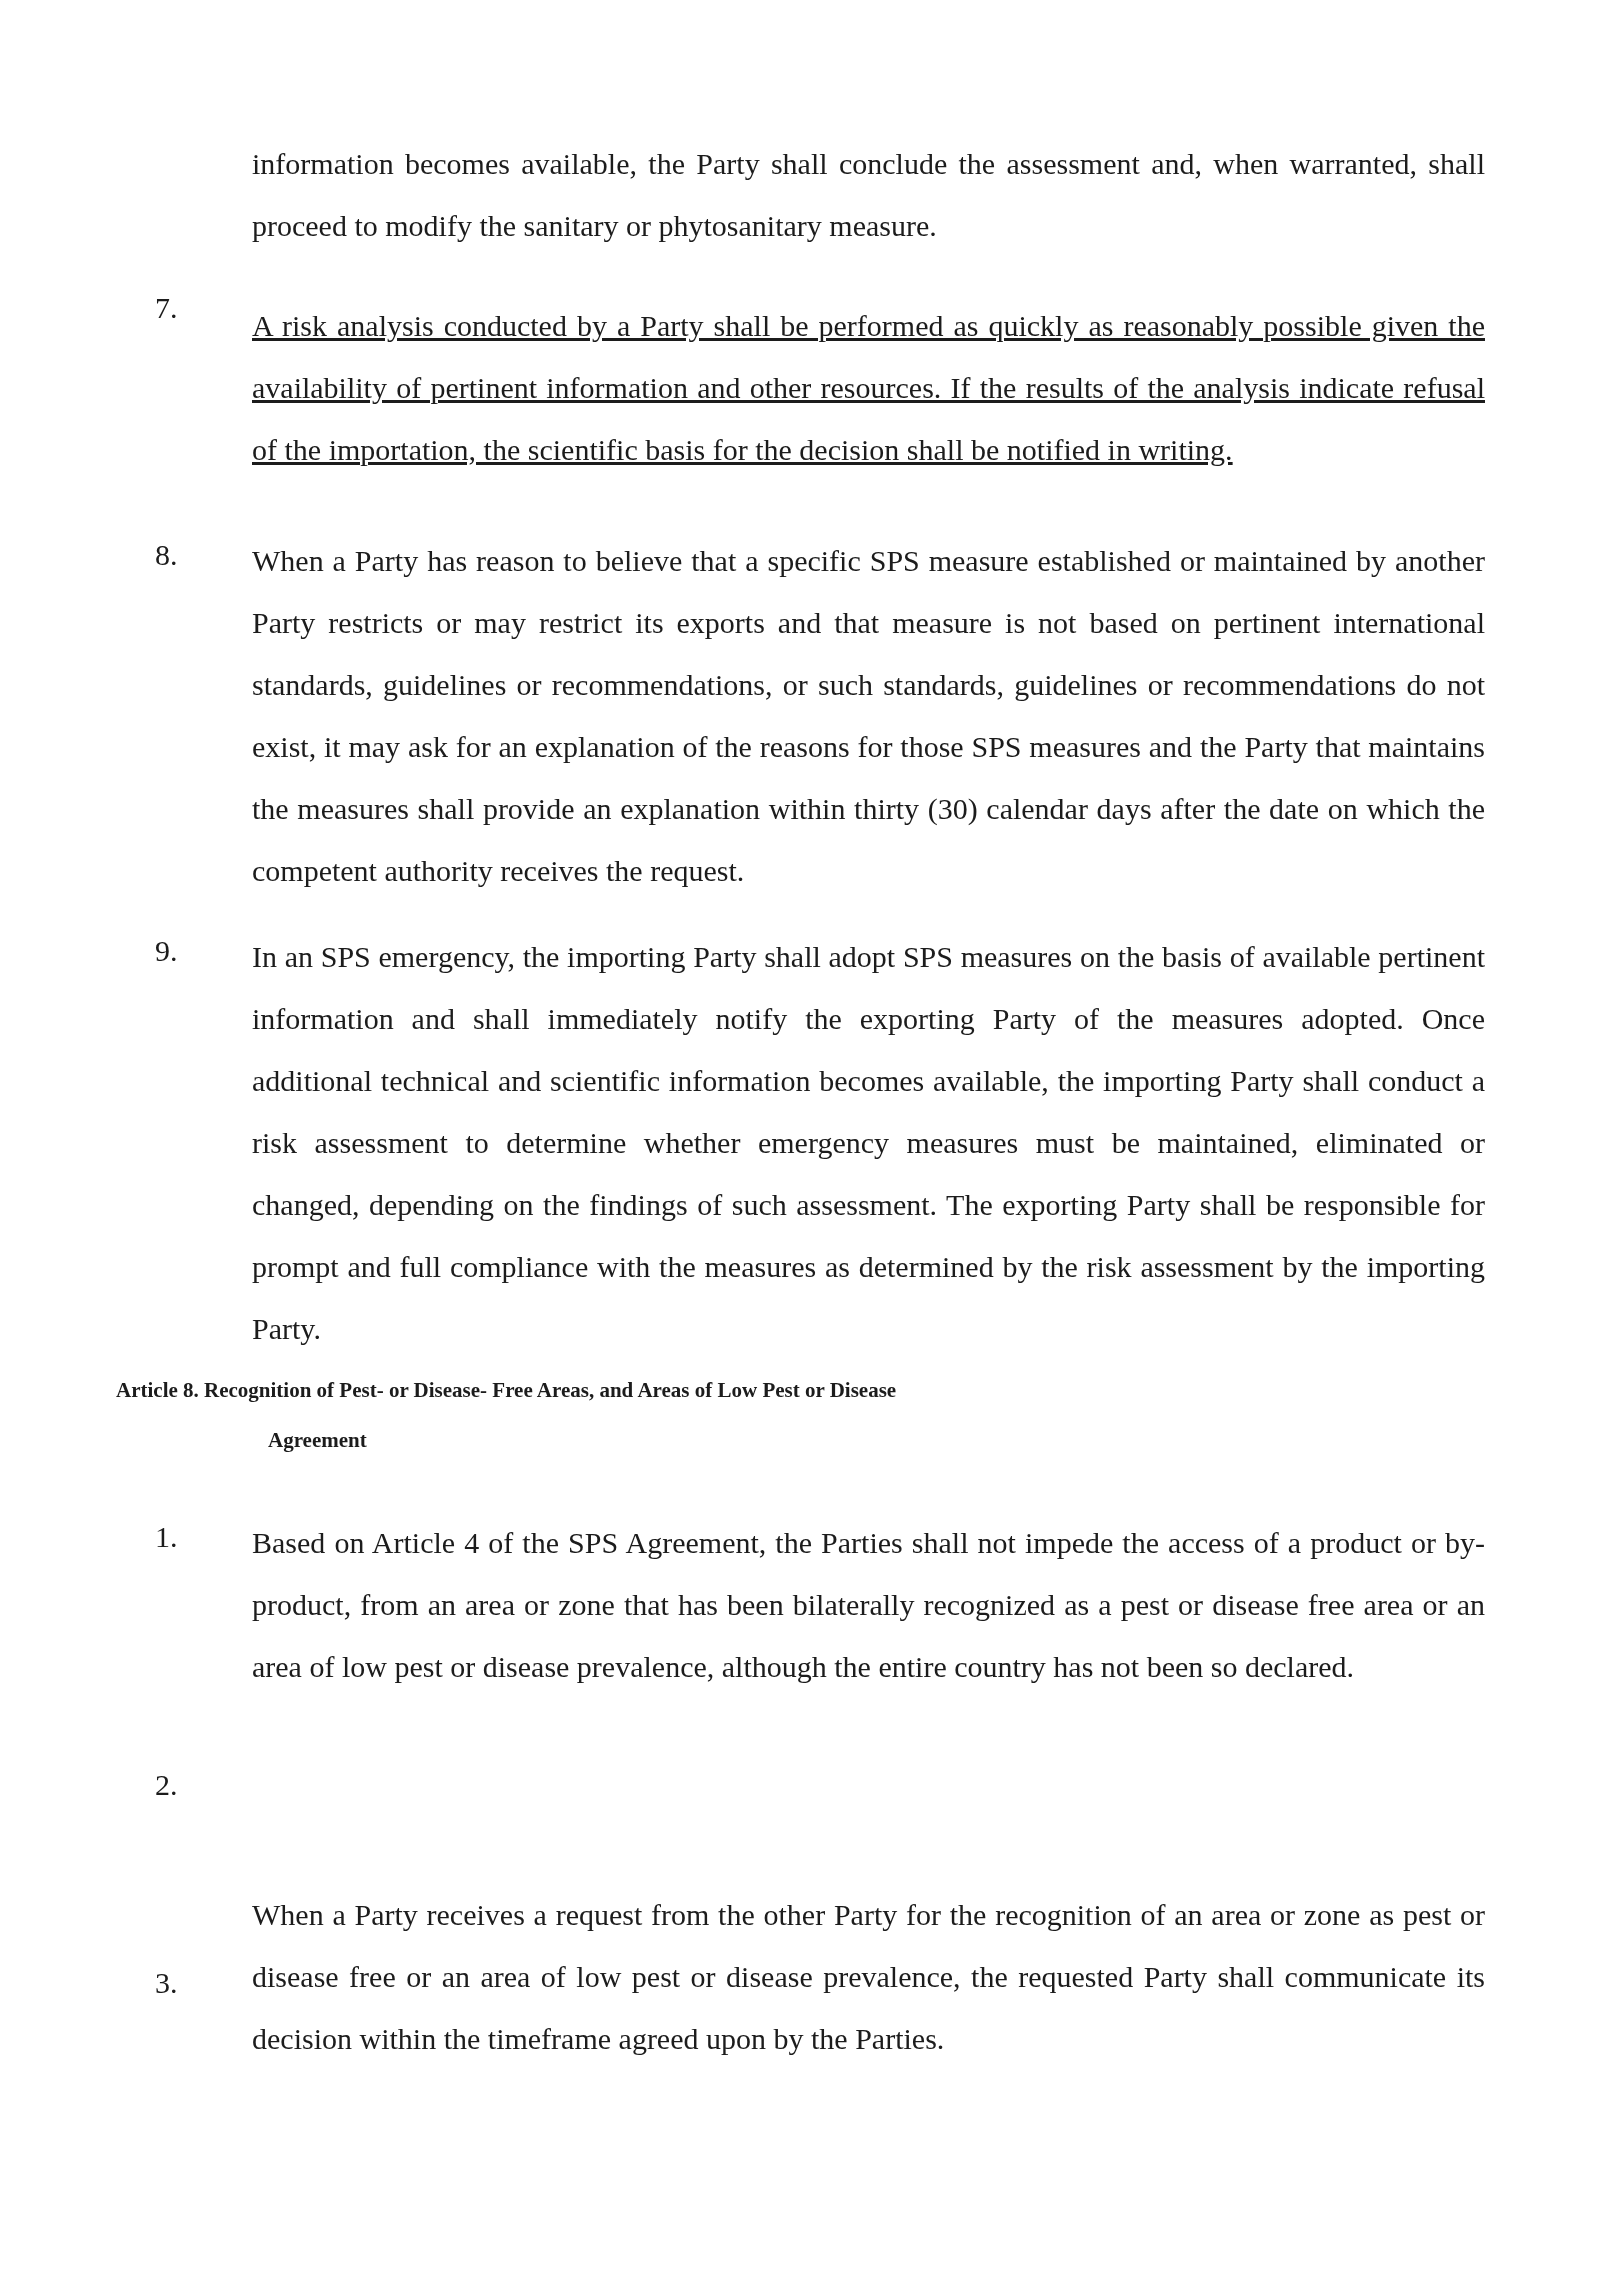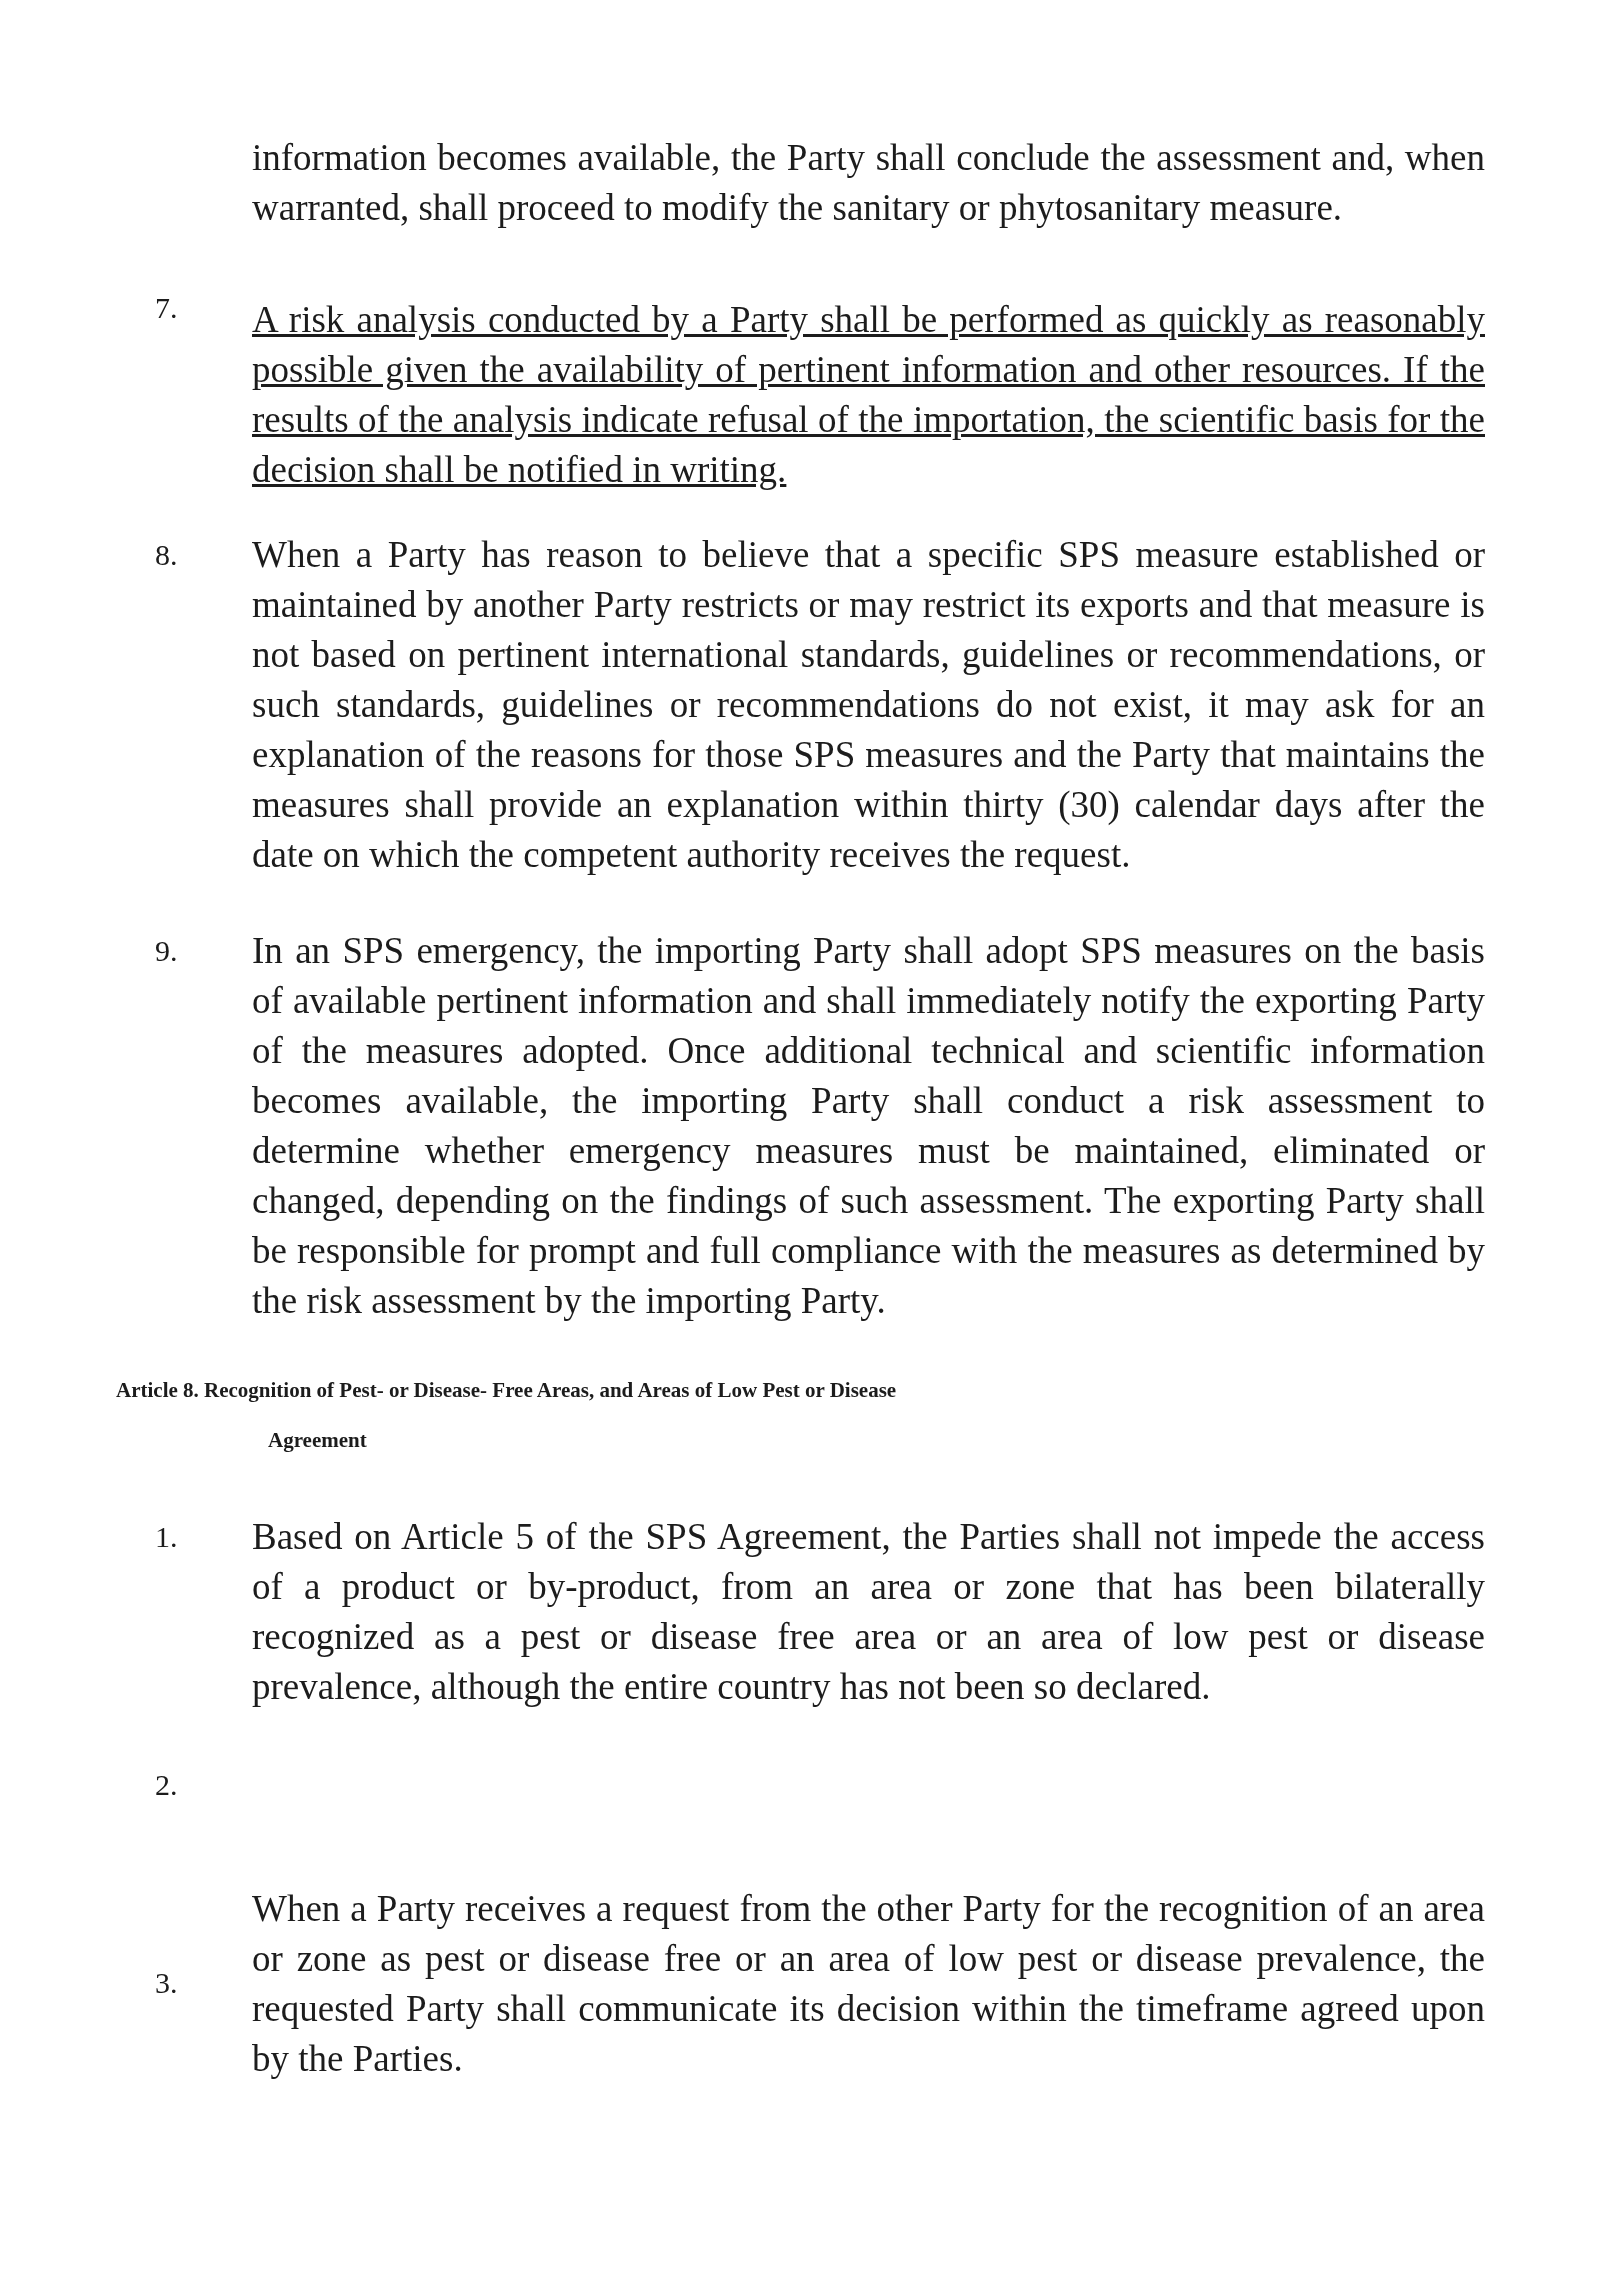--- a/index.html
+++ b/index.html
@@ -2,21 +2,21 @@
 <html style="font-size:9.5px"><head>
 <meta charset="utf-8">
 <style>
   html, body { margin: 0; padding: 0; background: #ffffff; }
   body {
     width: 1604px; height: 2295px; position: relative; overflow: hidden;
     font-family: "Liberation Serif", "DejaVu Serif", serif;
     color: #1c1c1c;
   }
   .page { position: absolute; left: 0; top: 0; width: 1604px; height: 2295px; }
-  .para { position: absolute; left: 252px; width: 1233px; font-size: 37px; line-height: 50px; text-align: justify; }
+  .para { position: absolute; left: 252px; width: 1233px; font-size: 30px; line-height: 62px; text-align: justify; }
   .num { position: absolute; left: 155px; font-size: 30px; line-height: 50px; }
   .heading { position: absolute; left: 116px; width: 1371px; font-size: 21px; font-weight: bold; line-height: 50px; text-align: justify; text-align-last: left; }
   .heading .cont { display: block; padding-left: 152px; }
 </style>
 </head>
 <body>
 
 <div class="page">
 
   <div class="para" style="top:133px;">information becomes available, the Party shall conclude the assessment and, when warranted, shall proceed to modify the sanitary or phytosanitary measure.</div>
@@ -29,21 +29,21 @@
 
   <div class="num" style="top:926px;">9.</div>
   <div class="para" style="top:926px;">In an SPS emergency, the importing Party shall adopt SPS measures on the basis of available pertinent information and shall immediately notify the exporting Party of the measures adopted. Once additional technical and scientific information becomes available, the importing Party shall conduct a risk assessment to determine whether emergency measures must be maintained, eliminated or changed, depending on the findings of such assessment. The exporting Party shall be responsible for prompt and full compliance with the measures as determined by the risk assessment by the importing Party.</div>
 
   <div class="heading" style="top:1365px;">
     <span>Article 8. Recognition of Pest- or Disease- Free Areas, and Areas of Low Pest or Disease</span>
     <span class="cont">Agreement</span>
   </div>
 
   <div class="num" style="top:1512px;">1.</div>
-  <div class="para" style="top:1512px;">Based on Article 5 of the SPS Agreement, the Parties shall not impede the access of a product or by-product, from an area or zone that has been bilaterally recognized as a pest or disease free area or an area of low pest or disease prevalence, although the entire country has not been so declared.</div>
+  <div class="para" style="top:1512px;">Based on Article 4 of the SPS Agreement, the Parties shall not impede the access of a product or by-product, from an area or zone that has been bilaterally recognized as a pest or disease free area or an area of low pest or disease prevalence, although the entire country has not been so declared.</div>
 
   <div class="num" style="top:1760px;">2.</div>
 
   <div class="num" style="top:1958px;">3.</div>
   <div class="para" style="top:1884px;">When a Party receives a request from the other Party for the recognition of an area or zone as pest or disease free or an area of low pest or disease prevalence, the requested Party shall communicate its decision within the timeframe agreed upon by the Parties.</div>
 
 </div>
 
 
 </body></html>

